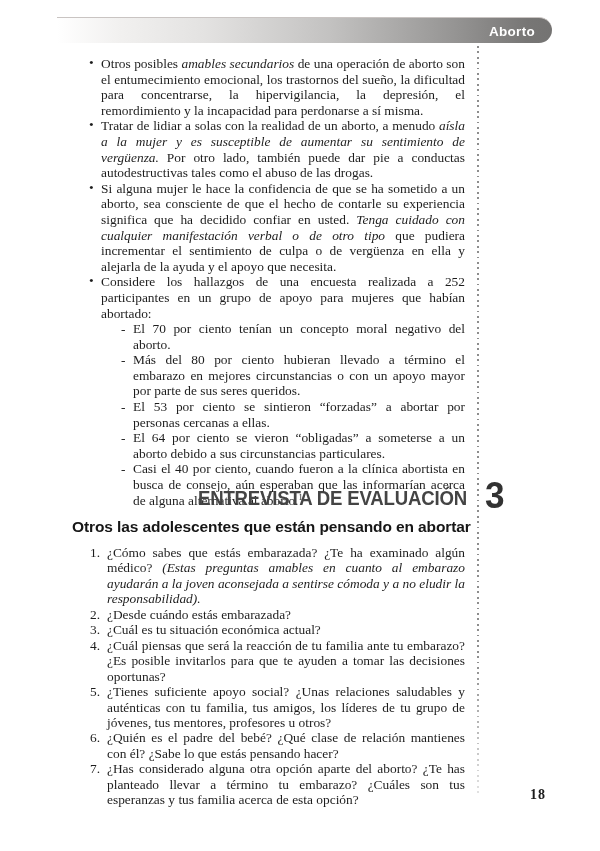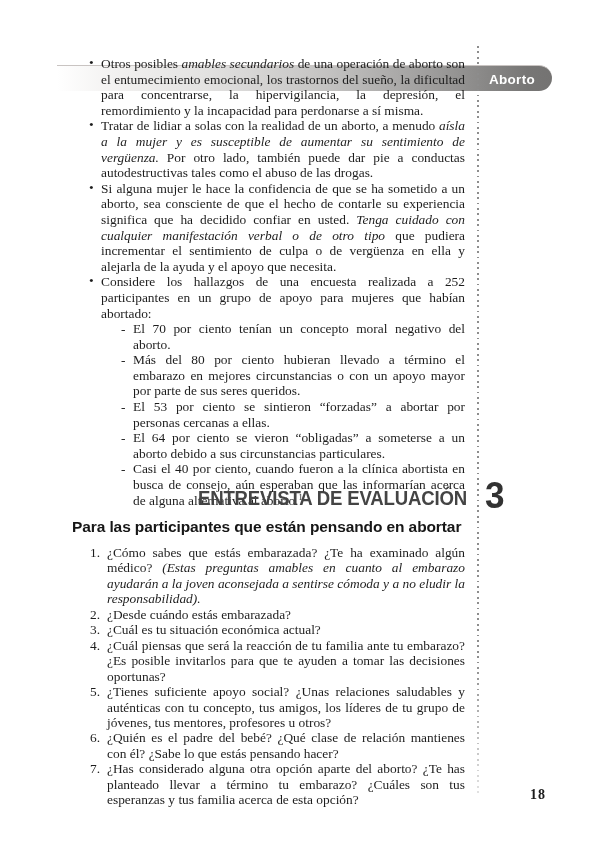--- a/index.html
+++ b/index.html
@@ -9,21 +9,20 @@
     font-family:"Liberation Serif", serif;
   }
   
   .header-bar{
     position:absolute;left:57px;top:17px;width:495px;height:25px;
     background:linear-gradient(to right,
       rgba(255,255,255,0) 0%, #f2f1f0 12%, #e3e2e1 30%,
       #c3c2c1 55%, #969594 80%, #777675 95%, #747372 100%);
     border-radius:0 13px 13px 0;
     border-top:1px solid #c9c4c2;
-    margin-top:48px;
   }
   .tab-label{
     position:absolute;right:17px;top:50%;transform:translateY(-50%);
     color:#ffffff;font-family:"Liberation Sans",sans-serif;
     font-weight:bold;font-size:13.5px;letter-spacing:.3px;
   }
   
   .dotted-line{
     position:absolute;left:477px;top:46px;width:2px;height:748px;
     background:repeating-linear-gradient(to bottom,#8d8d8d 0 1.8px,transparent 1.8px 5.4px);
@@ -120,42 +119,42 @@
       <div class="s-text"><span>El 64 por ciento se vieron “obligadas” a someterse a un aborto debido a sus circunstancias particulares.</span></div>
     </div>
     <div class="s-item">
       <span class="s-mark">-</span>
       <div class="s-text"><span>Casi el 40 por ciento, cuando fueron a la clínica abortista en busca de consejo, aún esperaban que las informarían acerca de alguna alternativa al aborto.</span><sup>1</sup></div>
     </div>
   </div>
 
 <h2 class="section-title">ENTREVISTA DE EVALUACIÓN</h2>
 <div class="chapter-number">3</div>
-<h3 class="section-subtitle">Para las participantes que están pensando en abortar</h3>
+<h3 class="section-subtitle">Otros las adolescentes que están pensando en abortar</h3>
 
 <div class="questions" id="questions">
     <div class="q-item">
       <span class="q-num">1.</span>
       <div class="q-text"><span>¿Cómo sabes que estás embarazada? ¿Te ha examinado algún médico? </span><span class="it">(Estas preguntas amables en cuanto al embarazo ayudarán a la joven aconsejada a sentirse cómoda y a no eludir la responsabilidad).</span></div>
     </div>
     <div class="q-item">
       <span class="q-num">2.</span>
       <div class="q-text"><span>¿Desde cuándo estás embarazada?</span></div>
     </div>
     <div class="q-item">
       <span class="q-num">3.</span>
       <div class="q-text"><span>¿Cuál es tu situación económica actual?</span></div>
     </div>
     <div class="q-item">
       <span class="q-num">4.</span>
       <div class="q-text"><span>¿Cuál piensas que será la reacción de tu familia ante tu embarazo? ¿Es posible invitarlos para que te ayuden a tomar las decisiones oportunas?</span></div>
     </div>
     <div class="q-item">
       <span class="q-num">5.</span>
-      <div class="q-text"><span>¿Tienes suficiente apoyo social? ¿Unas relaciones saludables y auténticas con tu concepto, tus amigos, los líderes de tu grupo de jóvenes, tus mentores, profesores u otros?</span></div>
+      <div class="q-text"><span>¿Tienes suficiente apoyo social? ¿Unas relaciones saludables y auténticas con tu familia, tus amigos, los líderes de tu grupo de jóvenes, tus mentores, profesores u otros?</span></div>
     </div>
     <div class="q-item">
       <span class="q-num">6.</span>
       <div class="q-text"><span>¿Quién es el padre del bebé? ¿Qué clase de relación mantienes con él? ¿Sabe lo que estás pensando hacer?</span></div>
     </div>
     <div class="q-item">
       <span class="q-num">7.</span>
       <div class="q-text"><span>¿Has considerado alguna otra opción aparte del aborto? ¿Te has planteado llevar a término tu embarazo? ¿Cuáles son tus esperanzas y tus familia acerca de esta opción?</span></div>
     </div>
   </div>

